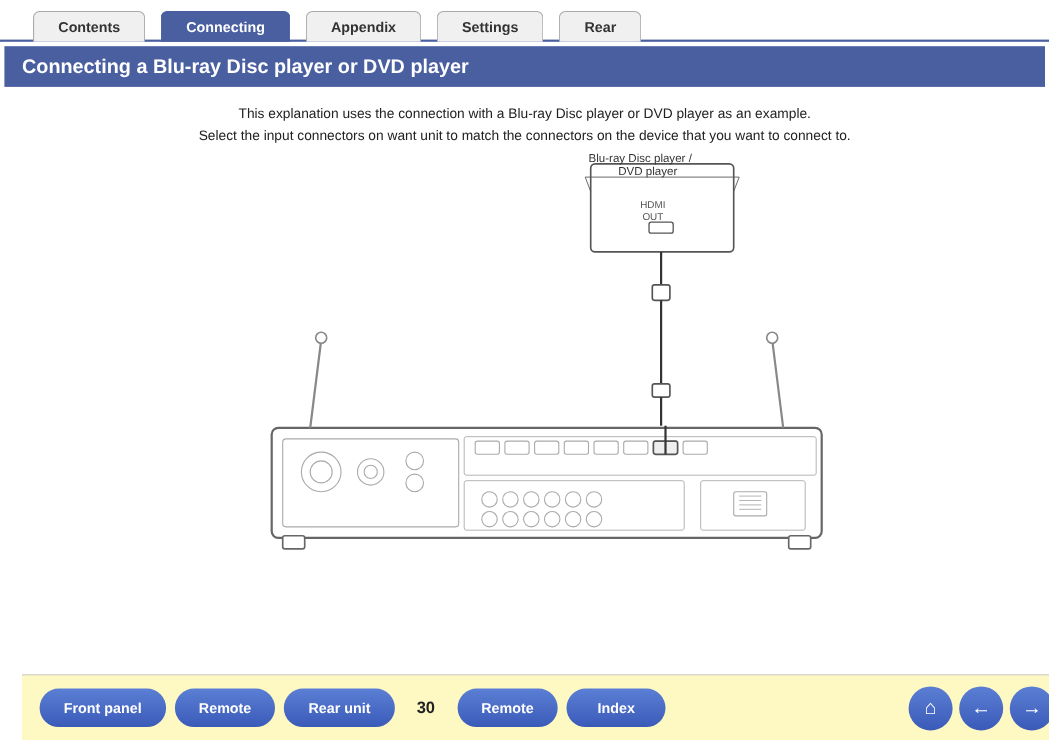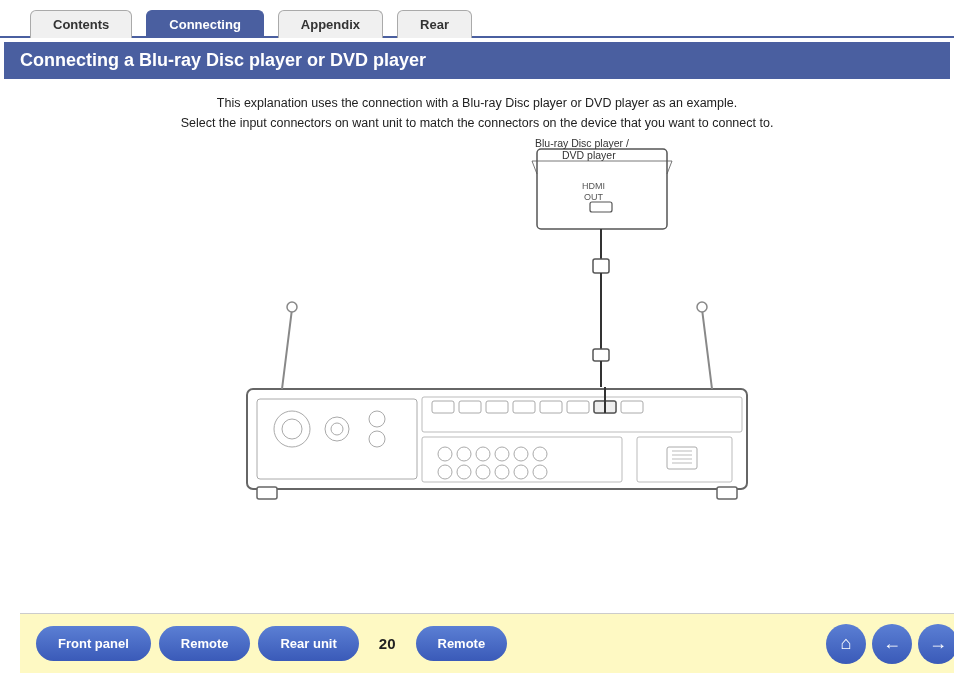--- a/index.html
+++ b/index.html
@@ -135,20 +135,21 @@
       font-weight: bold;
     }
   </style>
 </head>
 <body>
 
 <div class="nav-tabs">
   <div class="nav-tab">Contents</div>
   <div class="nav-tab active">Connecting</div>
   <div class="nav-tab">Appendix</div>
+  <div class="nav-tab">Settings</div>
   <div class="nav-tab">Rear</div>
 </div>
 
 <div class="section-header">Connecting a Blu-ray Disc player or DVD player</div>
 
 <div class="description">
   <div>This explanation uses the connection with a Blu-ray Disc player or DVD player as an example.</div>
   <div>Select the input connectors on want unit to match the connectors on the device that you want to connect to.</div>
 </div>
 
@@ -237,22 +238,23 @@
 
     <line x1="578" y1="248" x2="578" y2="274" stroke="#333" stroke-width="2"></line>
   </svg>
 </div>
 
 <div class="bottom-nav">
   <div class="bottom-nav-left">
     <button class="bottom-btn">Front panel</button>
     <button class="bottom-btn">Remote</button>
     <button class="bottom-btn">Rear unit</button>
-    <span class="page-number">20</span>
+    <span class="page-number">30</span>
     <button class="bottom-btn">Remote</button>
+    <button class="bottom-btn">Index</button>
   </div>
   <div class="bottom-nav-right">
     <button class="icon-btn">
       <span>⌂</span>
     </button>
     <button class="icon-btn">
       <span>←</span>
     </button>
     <button class="icon-btn">
       <span>→</span>

